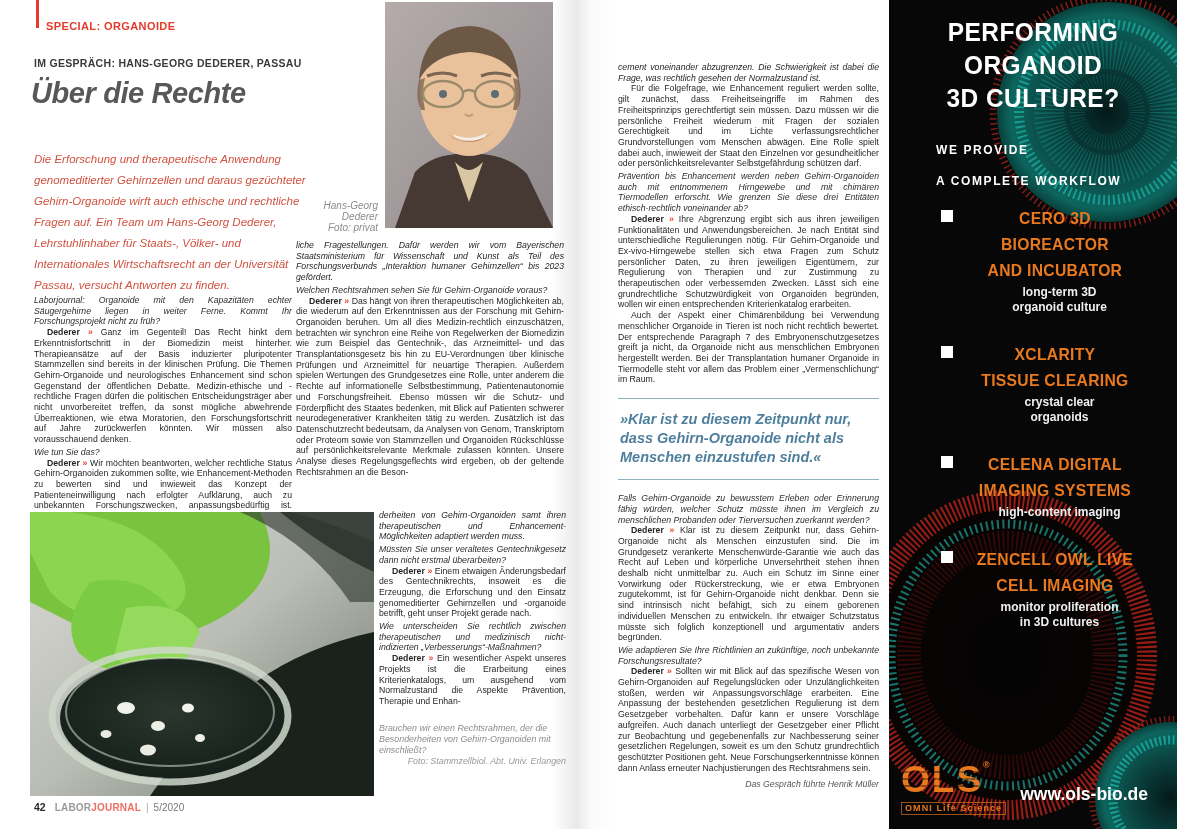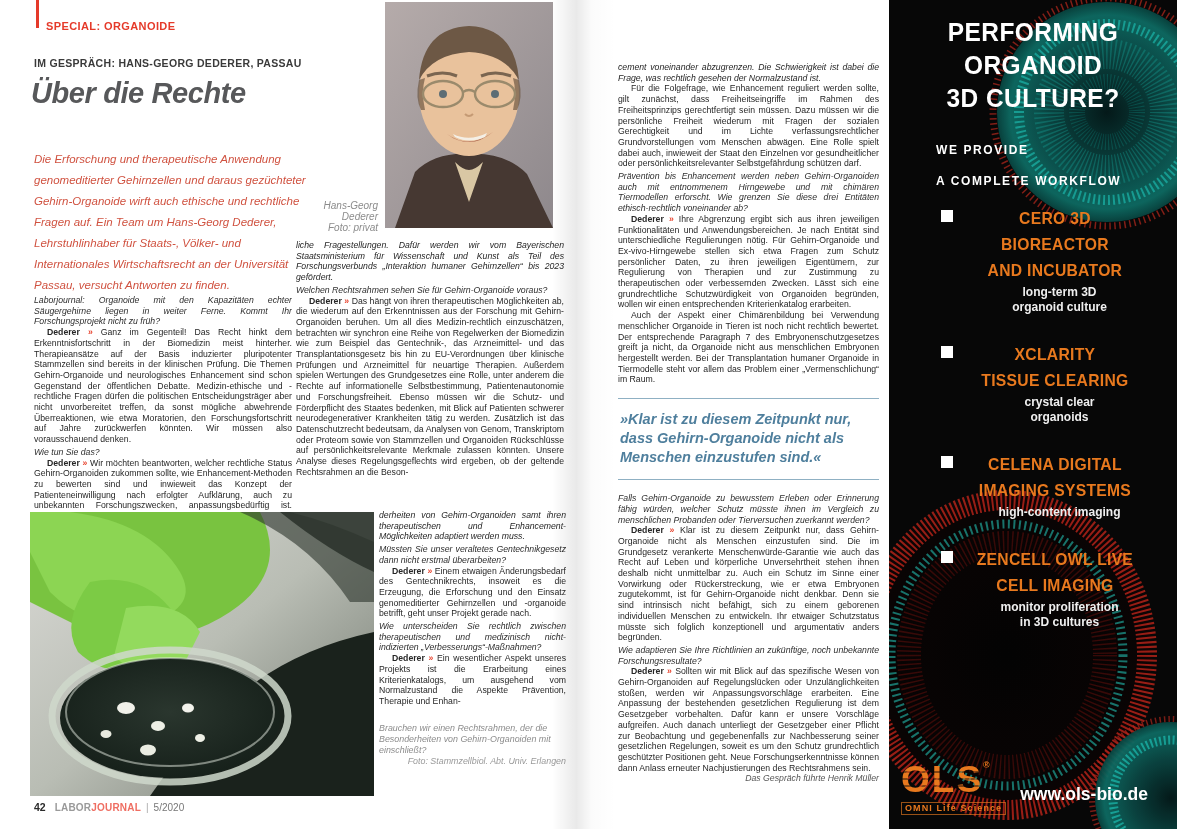--- a/index.html
+++ b/index.html
@@ -32,21 +32,21 @@
   .p.answer{text-indent:13px;}
   .p.cont.ind{text-indent:13px;}
   .p .speaker{font-weight:700;font-style:normal;}
   .p .marker{color:#e8442f;font-weight:700;}
   .p.quote{
     margin:13px 0;padding:11px 2px 12px 2px;
     border-top:1px solid #8fb0c3;border-bottom:1px solid #8fb0c3;
     font-size:14.5px;line-height:19px;font-weight:700;font-style:italic;color:#4f7f9d;
     text-align:left;text-indent:0;
   }
-  .p.byline{text-align:right;font-style:italic;color:#555;}
+  .p.byline{text-align:right;font-style:italic;color:#555;margin-top:6px;}
   .p.caption{margin-top:16px;font-style:italic;color:#8c8c8c;text-align:left;font-size:8.9px;line-height:11px;}
   .p.credit{font-style:italic;color:#9a9a9a;text-align:right;font-size:8.9px;line-height:11px;}
 
   
   .portrait{left:385px;top:2px;width:168px;height:226px;}
   .portrait-caption{left:290px;top:200px;width:88px;text-align:right;font-size:10px;line-height:11px;font-style:italic;color:#8c8c8c;}
   .portrait-caption .ln{display:block;}
   .petri{left:30px;top:512px;width:344px;height:284px;}
   figure{margin:0;}
 

